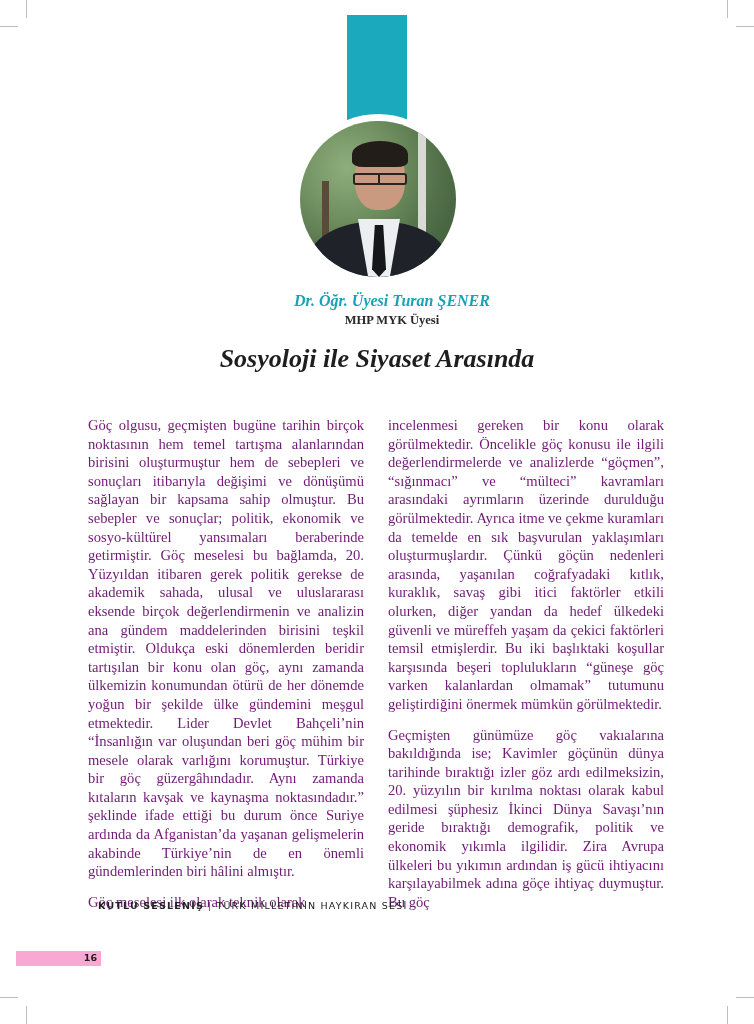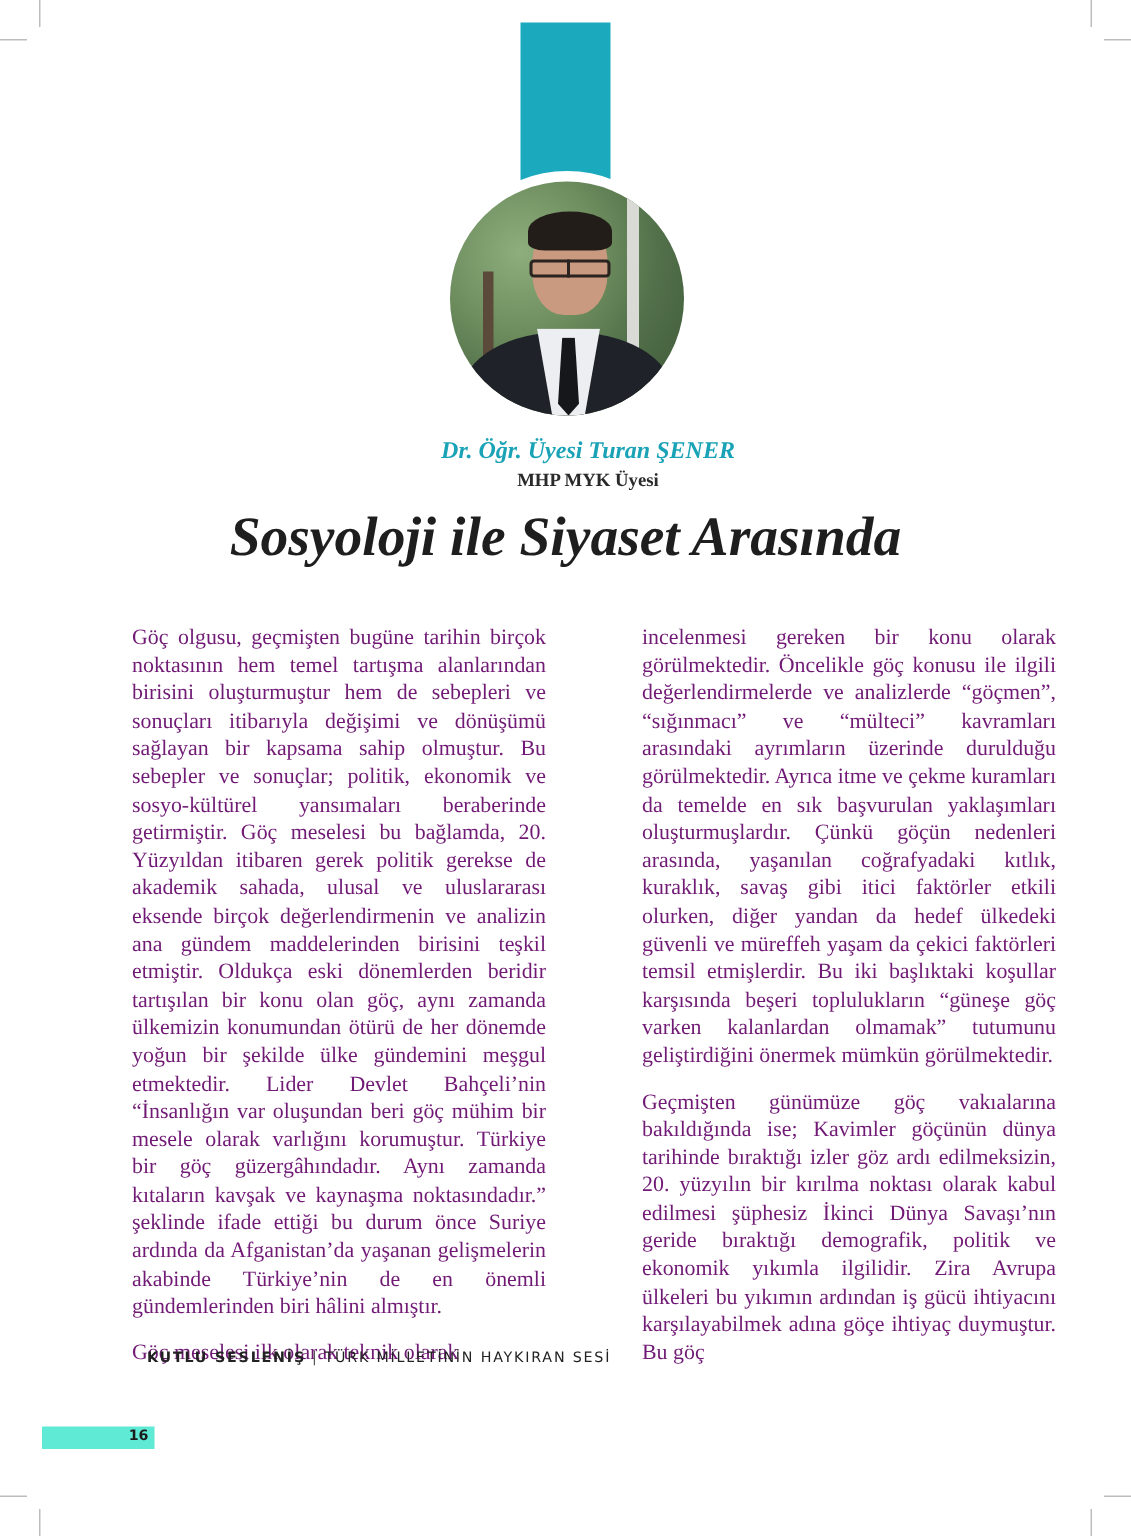--- a/index.html
+++ b/index.html
@@ -14,29 +14,29 @@
   .photo .head { position: absolute; left: 55px; top: 25px; width: 50px; height: 64px; border-radius: 45% 45% 42% 42%; background: #c99a7f; }
   .photo .hair { position: absolute; left: 52px; top: 20px; width: 56px; height: 26px; border-radius: 50% 50% 20% 20%; background: #231d1a; }
   .photo .glasses { position: absolute; left: 53px; top: 52px; width: 54px; height: 12px; border: 2px solid #2a2320; border-radius: 3px; box-sizing: border-box; }
   .photo .glasses::after { content: ""; position: absolute; left: 23px; top: -2px; width: 2px; height: 12px; background: #2a2320; }
   .photo .suit { position: absolute; left: 8px; top: 100px; width: 140px; height: 80px; border-radius: 50% 50% 0 0; background: #1f2228; }
   .photo .shirt { position: absolute; left: 58px; top: 98px; width: 42px; height: 60px; background: #eceef2; clip-path: polygon(0 0, 100% 0, 75% 100%, 25% 100%); }
   .photo .tie { position: absolute; left: 72px; top: 104px; width: 14px; height: 52px; background: #15171b; clip-path: polygon(20% 0, 80% 0, 100% 85%, 50% 100%, 0 85%); }
 
   .author-name { position: absolute; left: 0; top: 292px; width: 784px; text-align: center; font-style: italic; font-weight: bold; font-size: 16px; color: #1aa2b6; }
   .author-role { position: absolute; left: 0; top: 313px; width: 784px; text-align: center; font-weight: bold; font-size: 12.5px; color: #2a2a2a; }
-  .title { position: absolute; left: 0; top: 340px; width: 754px; text-align: center; font-style: italic; font-weight: bold; font-size: 37px; line-height: 38px; color: #1e1e1e; }
+  .title { position: absolute; left: 0; top: 340px; width: 754px; text-align: center; font-style: italic; font-weight: bold; font-size: 26px; line-height: 38px; color: #1e1e1e; }
   .title div { white-space: nowrap; }
 
   .col { position: absolute; top: 416px; width: 276px; font-size: 14.6px; line-height: 18.6px; text-align: justify; color: #701a75; }
   .col p { margin: 0 0 12px 0; }
   .col-left { left: 88px; }
-  .col-right { left: 388px; margin-left: 40px; }
+  .col-right { left: 388px; }
 
-  .footer-bar { position: absolute; left: 28px; top: 951px; width: 75px; height: 15px; background: #5eead4; }
+  .footer-bar { position: absolute; left: 16px; top: 951px; width: 85px; height: 15px; background: #f9a8d4; }
   .page-num { position: absolute; right: 4px; top: 1px; font-family: "DejaVu Sans", sans-serif; font-weight: bold; font-size: 9.5px; color: #1c1c1c; }
   .footer-text { position: absolute; left: 98px; top: 900px; font-family: "DejaVu Sans", sans-serif; font-size: 9.5px; letter-spacing: 1.2px; color: #222; white-space: nowrap; }
   .footer-text .bold { font-weight: bold; }
   .footer-text .sep { color: #555; margin: 0 4px; }
 </style>
 </head>
 <body>
 
 <div class="crop" style="left:26px;top:0;width:1px;height:18px;"></div>
 <div class="crop" style="left:0;top:26px;width:18px;height:1px;"></div>

